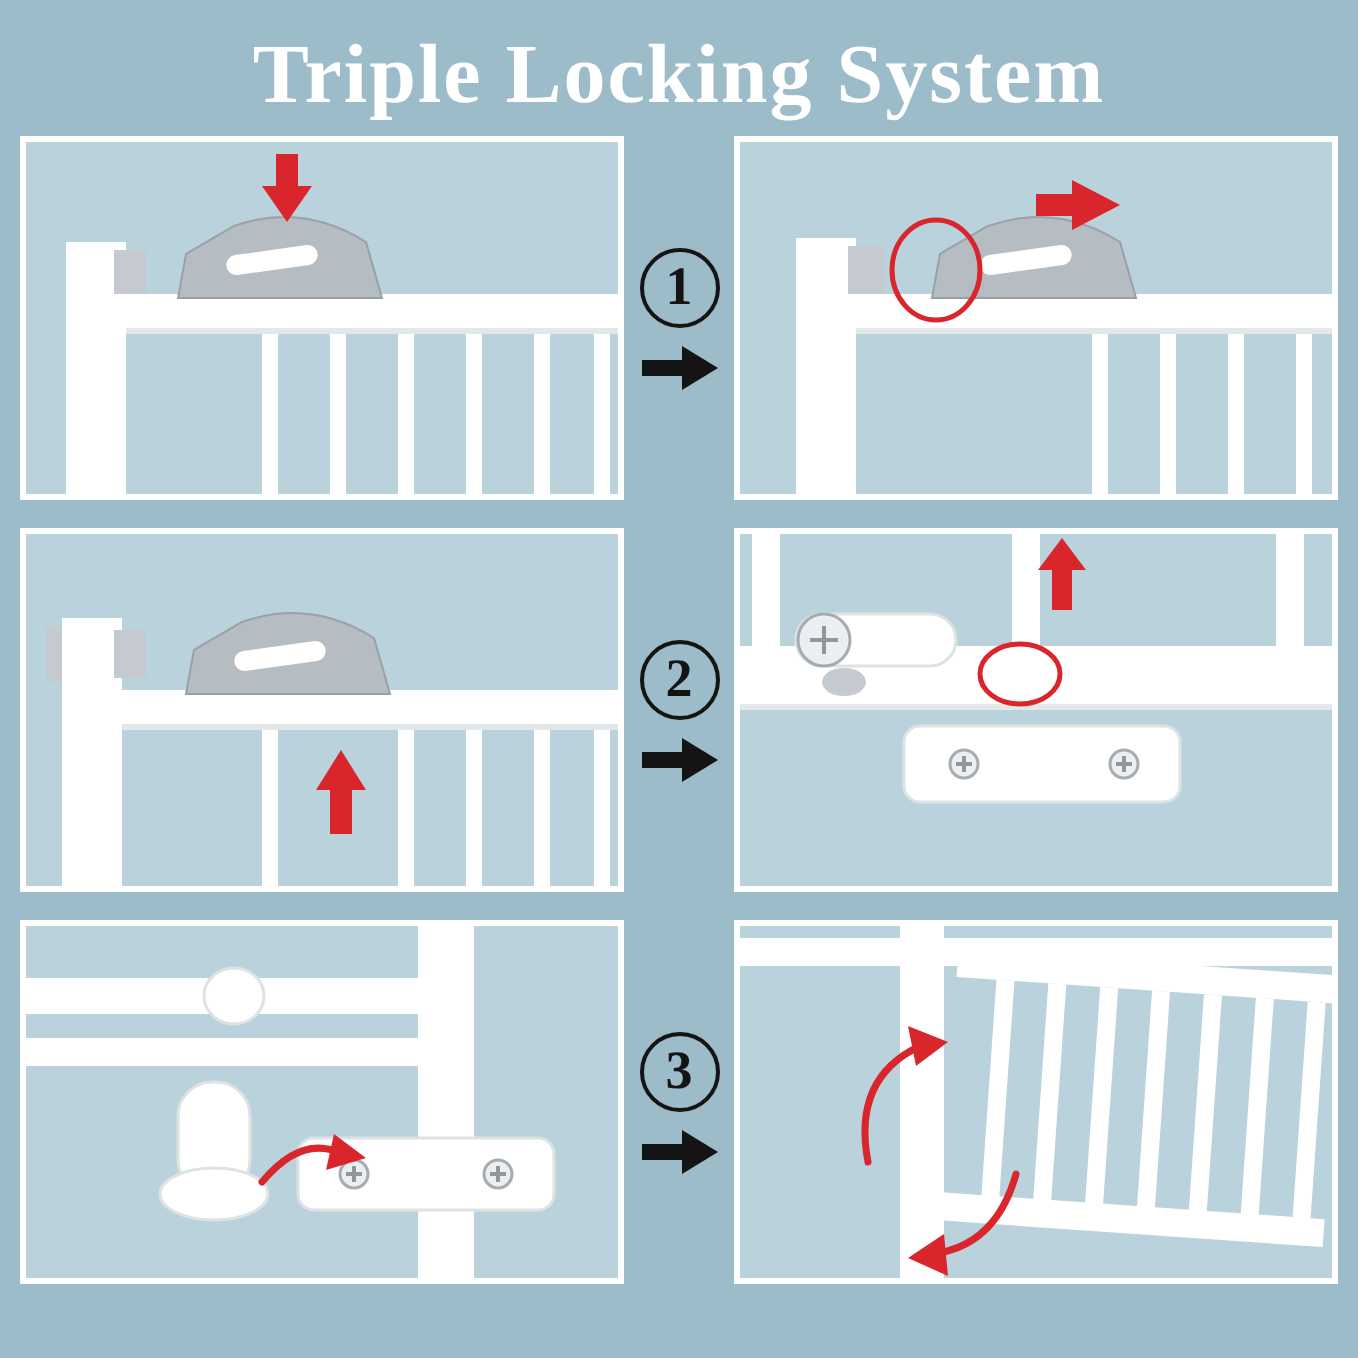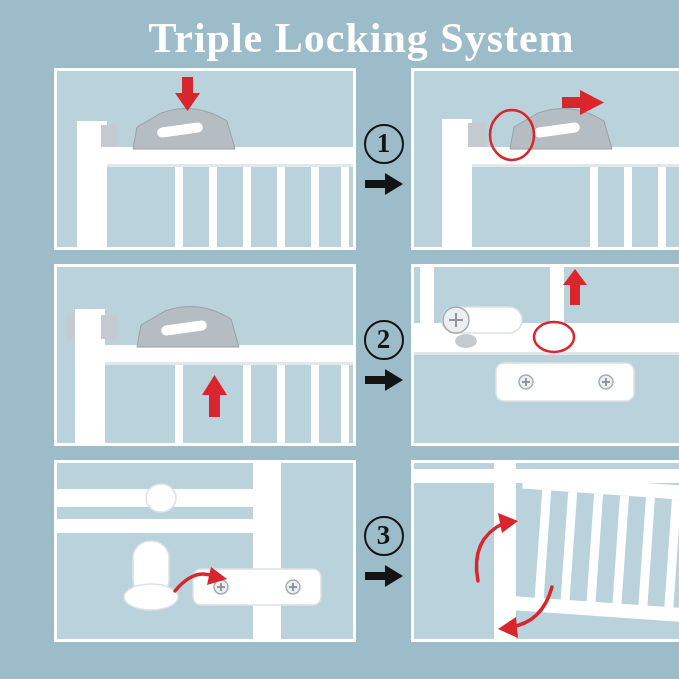--- a/index.html
+++ b/index.html
@@ -10,21 +10,21 @@
     --step-marker:#141414;
   }
   *{box-sizing:border-box;}
   html,body{margin:0;padding:0;}
   body{
     width:679px;height:679px;
     background:var(--page-background);
     font-family:"Liberation Serif",serif;
     overflow:hidden;
   }
-  .page{width:679px;height:679px;padding-left:44px;}
+  .page{width:679px;height:679px;}
   .title{
     margin:0;
     padding-top:16px;
     height:58px;
     text-align:center;
     color:#ffffff;
     font-size:42px;
     font-weight:bold;
     letter-spacing:1px;
     line-height:1.05;

